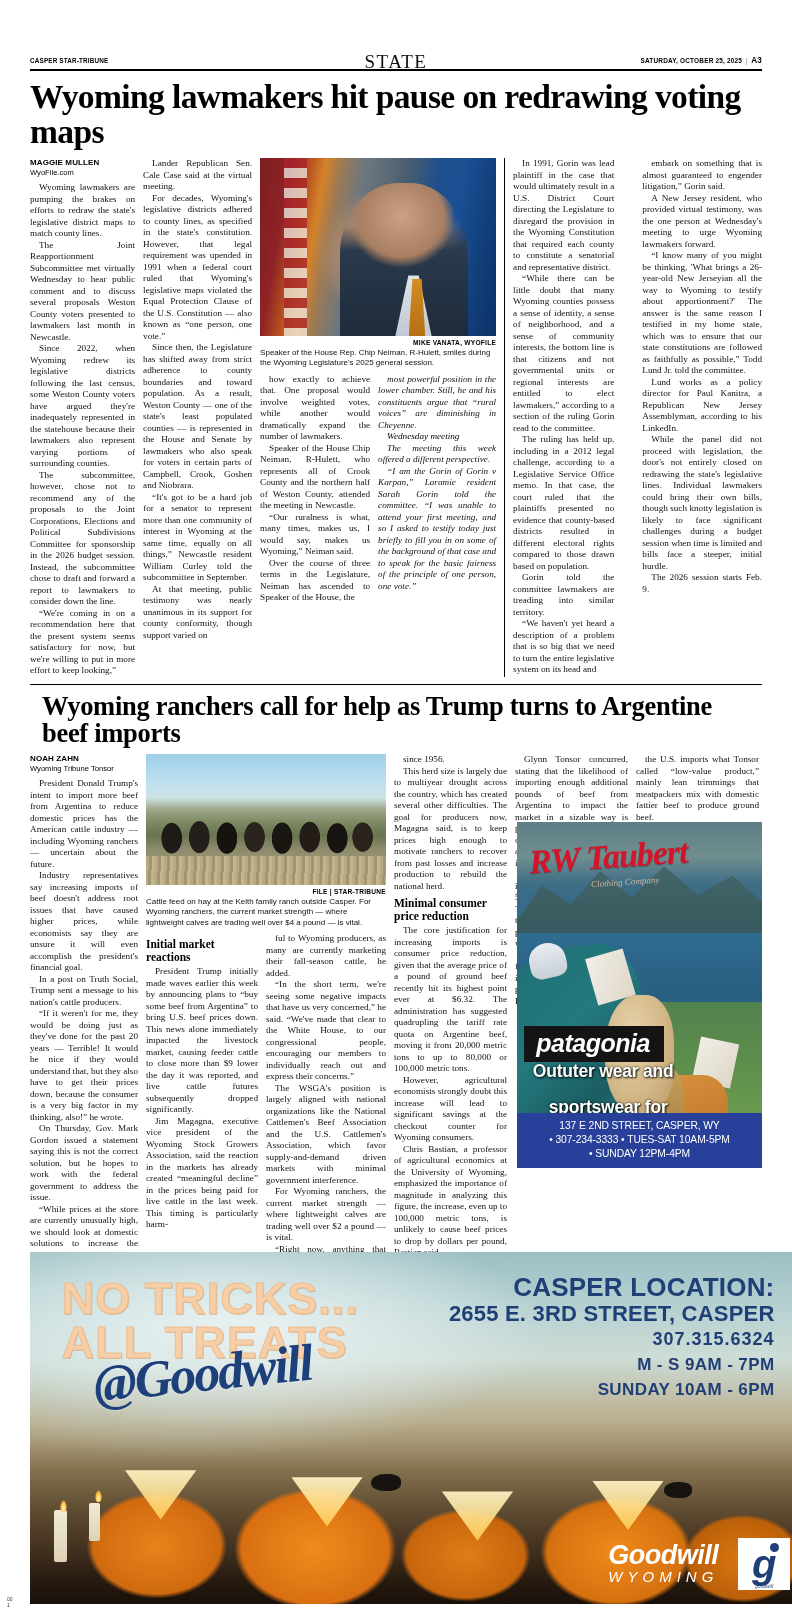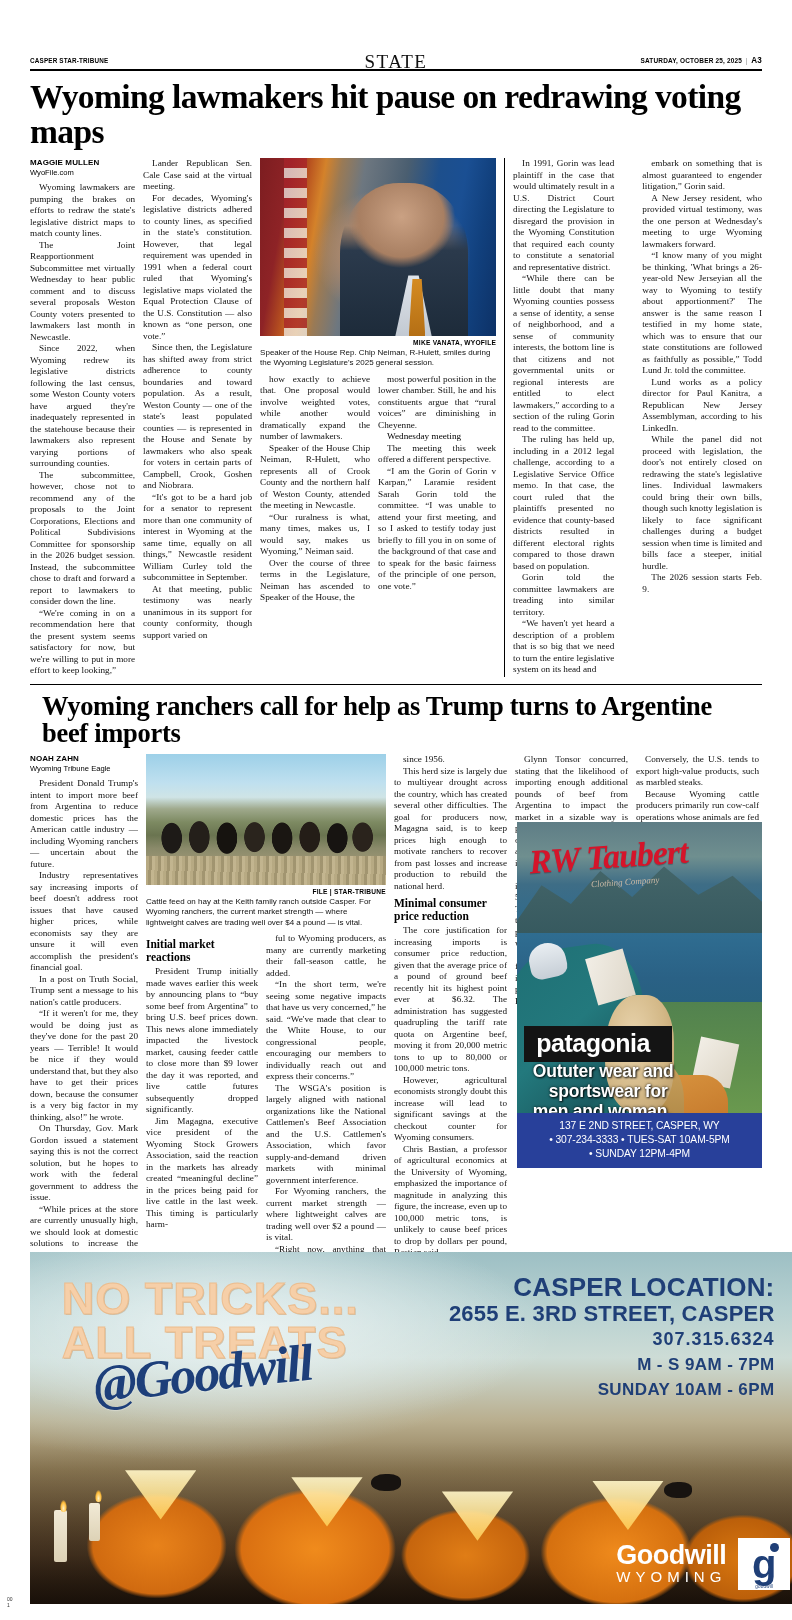--- a/index.html
+++ b/index.html
@@ -275,21 +275,22 @@
     position:absolute; left:30%; top:16%;
     font-family: "Liberation Serif", serif;
     font-style: italic;
     font-size: 9px;
     color: #c9b9a6;
     transform: rotate(-4deg);
   }
   .ad-pat .brandbar {
     position:absolute; left:3%; top:59%;
     background: #141414;
-    padding: 3px 22px 4px 12px;
+    padding: 3px 14px 4px 12px;
+    font-style: italic;
   }
   .ad-pat .brandbar span {
     font-family: "Liberation Sans", sans-serif;
     font-weight: bold;
     font-size: 25px;
     color: #fff;
     letter-spacing: -0.5px;
   }
   .ad-pat .tagline {
     position:absolute; left:0; right:0; top:69%;
@@ -299,21 +300,21 @@
   .ad-pat .tagline div {
     font-family: "Liberation Sans", sans-serif;
     font-weight: bold;
     font-size: 17.5px;
     line-height: 20px;
     color: #ffffff;
     text-shadow: 0 0 3px rgba(0,0,0,.75), 1px 1px 2px rgba(0,0,0,.8);
     letter-spacing: -0.2px;
     padding-left: 6px;
   }
-  .ad-pat .tagline div.c2 { padding-left: 22px; }
+  .ad-pat .tagline div.c2 { padding-left: 22px; margin-top: 16px; }
   .ad-pat .tagline div.c3 { padding-left: 6px; }
   .ad-pat .infobar {
     position:absolute; left:0; right:0; bottom:0;
     background: #28409a;
     padding: 6px 4px 7px 4px;
     text-align: center;
   }
   .ad-pat .infobar div {
     font-family: "Liberation Sans", sans-serif;
     font-weight: normal;
@@ -412,21 +413,22 @@
     width: 7px; height: 12px;
     background: radial-gradient(ellipse at 50% 70%, #fff3c4 0%, #ffbc3a 50%, rgba(255,150,20,0) 75%);
     border-radius: 50% 50% 45% 45%;
   }
   .ad-good .gwlogo {
     position: absolute;
     right: 4%;
     bottom: 4%;
     display: flex;
     align-items: center;
-    gap: 12px;
+    gap: 20px;
+    font-style: italic;
   }
   .ad-good .gwlogo .txt { text-align: left; }
   .ad-good .gwlogo .t1 {
     font-family: "Liberation Sans", sans-serif;
     font-weight: bold;
     font-size: 27px;
     color: #ffffff;
     line-height: 26px;
     letter-spacing: -0.5px;
   }
@@ -524,21 +526,21 @@
         <div class="photo-credit">MIKE VANATA, WYOFILE</div>
         <div class="photo-caption">Speaker of the House Rep. Chip Neiman, R-Hulett, smiles during the Wyoming Legislature's 2025 general session.</div>
       </div>
       <div class="cols">
         <div class="col" style="width:118px; padding-right:8px;">
           <p class="body">how exactly to achieve that. One proposal would involve weighted votes, while another would dramatically expand the number of lawmakers.</p>
           <p class="body">Speaker of the House Chip Neiman, R-Hulett, who represents all of Crook County and the northern half of Weston County, attended the meeting in Newcastle.</p>
           <p class="body">“Our ruralness is what, many times, makes us, I would say, makes us Wyoming,” Neiman said.</p>
           <p class="body">Over the course of three terms in the Legislature, Neiman has ascended to Speaker of the House, the</p>
         </div>
-        <div class="col" style="width:118px;">
+        <div class="col" style="width:118px;font-style:italic;">
           <p class="body">most powerful position in the lower chamber. Still, he and his constituents argue that “rural voices” are diminishing in Cheyenne.</p>
           <h3 class="subhead inline">Wednesday meeting</h3>
           <p class="body">The meeting this week offered a different perspective.</p>
           <p class="body">“I am the Gorin of Gorin v Karpan,” Laramie resident Sarah Gorin told the committee. “I was unable to attend your first meeting, and so I asked to testify today just briefly to fill you in on some of the background of that case and to speak for the basic fairness of the principle of one person, one vote.”</p>
         </div>
       </div>
     </div>
 
     <div class="col" style="width:121px; padding-right:8px; border-left:0.6px solid #000; padding-left:8px;">
       <p class="body">In 1991, Gorin was lead plaintiff in the case that would ultimately result in a U.S. District Court directing the Legislature to disregard the provision in the Wyoming Constitution that required each county to constitute a senatorial and representative district.</p>
@@ -559,21 +561,21 @@
   </div>
 
   <div class="rule-thin" style="margin-top:7px;"></div>
 
   <h1 class="headline h2nd">Wyoming ranchers call for help as Trump turns to Argentine beef imports</h1>
 
   <div class="cols">
 
     <div class="col" style="width:116px; padding-right:8px;">
       <div class="byline-name">NOAH ZAHN</div>
-      <div class="byline-org">Wyoming Tribune Eagle</div>
+      <div class="byline-org">Wyoming Tribune Tonsor</div>
       <p class="body">President Donald Trump's intent to import more beef from Argentina to reduce domestic prices has the American cattle industry — including Wyoming ranchers — uncertain about the future.</p>
       <p class="body">Industry representatives say increasing imports of beef doesn't address root issues that have caused higher prices, while economists say they are unsure it will even accomplish the president's financial goal.</p>
       <p class="body">In a post on Truth Social, Trump sent a message to his nation's cattle producers.</p>
       <p class="body">“If it weren't for me, they would be doing just as they've done for the past 20 years — Terrible! It would be nice if they would understand that, but they also have to get their prices down, because the consumer is a very big factor in my thinking, also!” he wrote.</p>
       <p class="body">On Thursday, Gov. Mark Gordon issued a statement saying this is not the correct solution, but he hopes to work with the federal government to address the issue.</p>
       <p class="body">“While prices at the store are currently unusually high, we should look at domestic solutions to increase the number of U.S. raised beef. Increasing our reliance on cattle imports is not the best answer for our ranchers, farmers, or U.S. consumers,” he wrote.</p>
       <p class="body">Members of Wyoming's congressional delegation, including Rep. Harriet Hageman and Sen. John Barrasso, told said they have heard the concerns of Wyoming ranchers and have communicated that to the president.</p>
     </div>
 
     <div class="col" style="width:248px; padding-right:8px;">
@@ -612,20 +614,21 @@
       <p class="body">Kansas State University agricultural economist</p>
     </div>
 
     <div class="col" style="width:121px; padding-right:8px;">
       <p class="body">Glynn Tonsor concurred, stating that the likelihood of importing enough additional pounds of beef from Argentina to impact the market in a sizable way is pretty low. Argentine beef currently accounts for only about 2% of total U.S. beef imports.</p>
       <p class="body">Paired with the loss in beef imports from Brazil, due to 50% tariffs imposed by Trump, and Mexico, due to the screwworm outbreak, the proposed Argentine imports would not offset those losses.</p>
       <p class="body">The type of beef imported from Argentina generally influences only specific product categories. Historically,</p>
     </div>
 
     <div class="col" style="width:123px;">
+      <p class="body">the U.S. imports what Tonsor called “low-value product,” mainly lean trimmings that meatpackers mix with domestic fattier beef to produce ground beef.</p>
       <p class="body">Conversely, the U.S. tends to export high-value products, such as marbled steaks.</p>
       <p class="body">Because Wyoming cattle producers primarily run cow-calf operations whose animals are fed out to produce the higher-value product desired by consumers, the impact on their specific market prices, while negative, is also expected to be less significant in the short term, Tonsor said.</p>
     </div>
   </div>
 
   <div class="ad-pat" style="position:absolute; right:30px; top:822px; width:245px;">
     <div class="mtn"></div>
     <div class="lake"></div>
     <div class="grass"></div>
     <div class="book2"></div>

